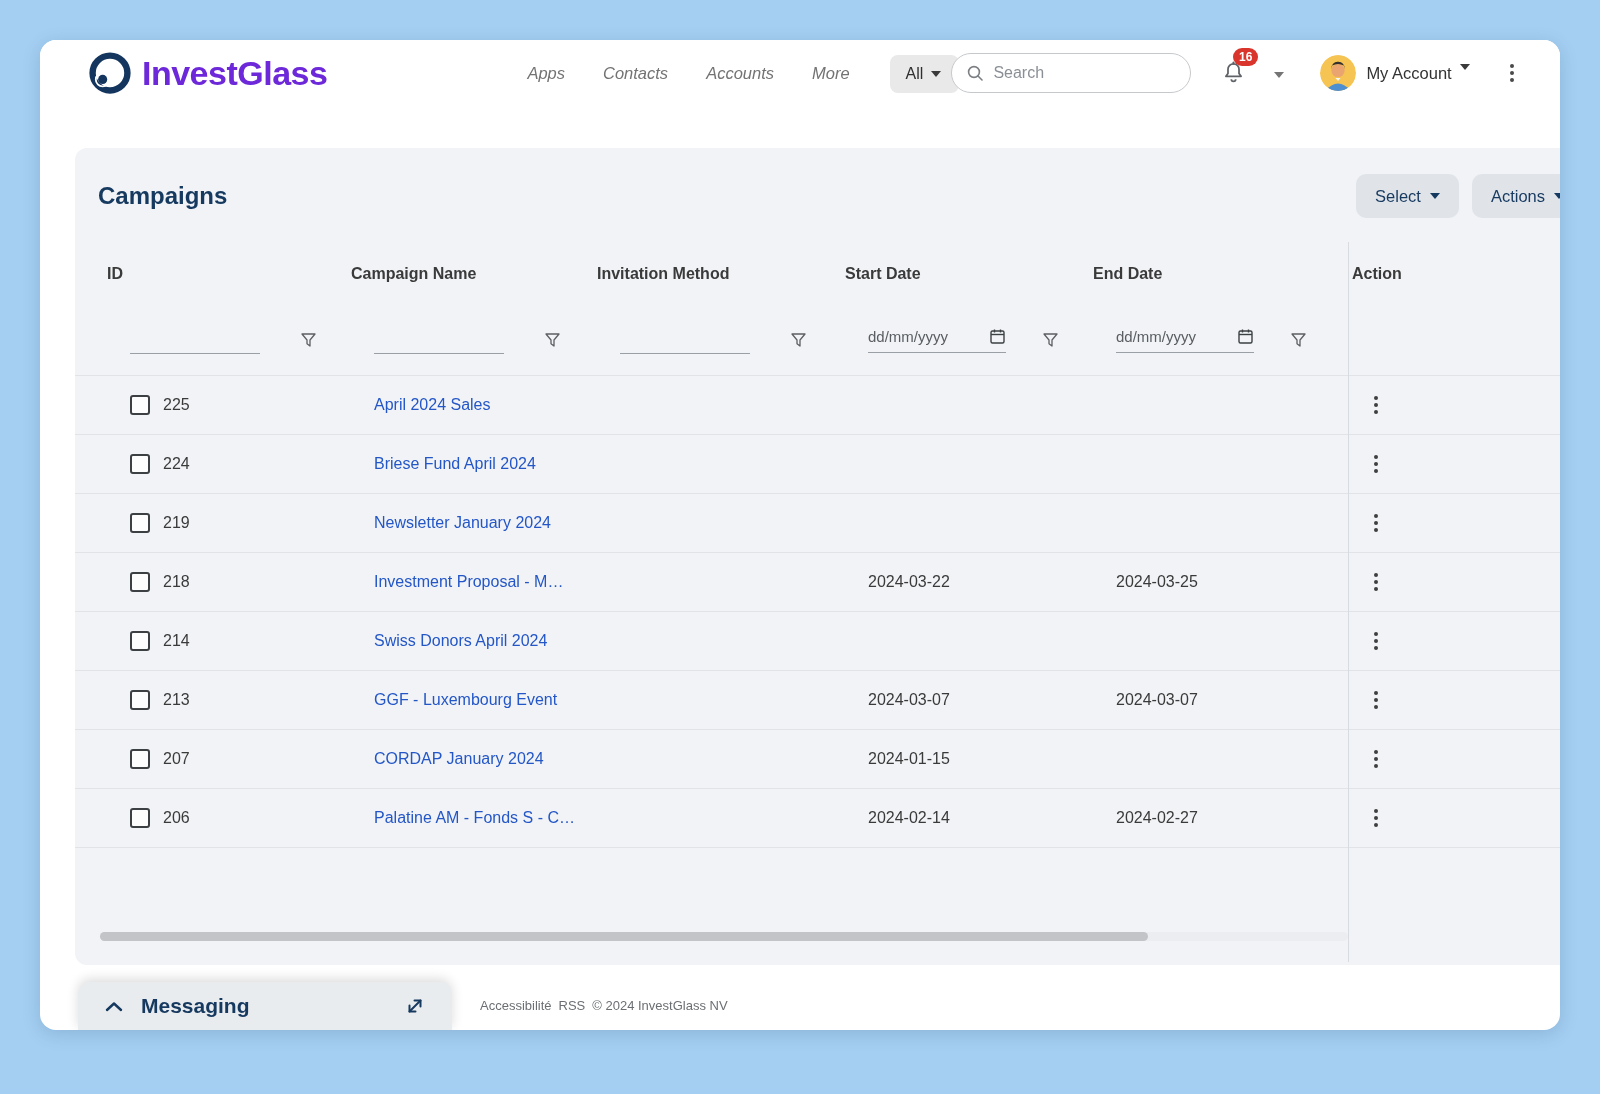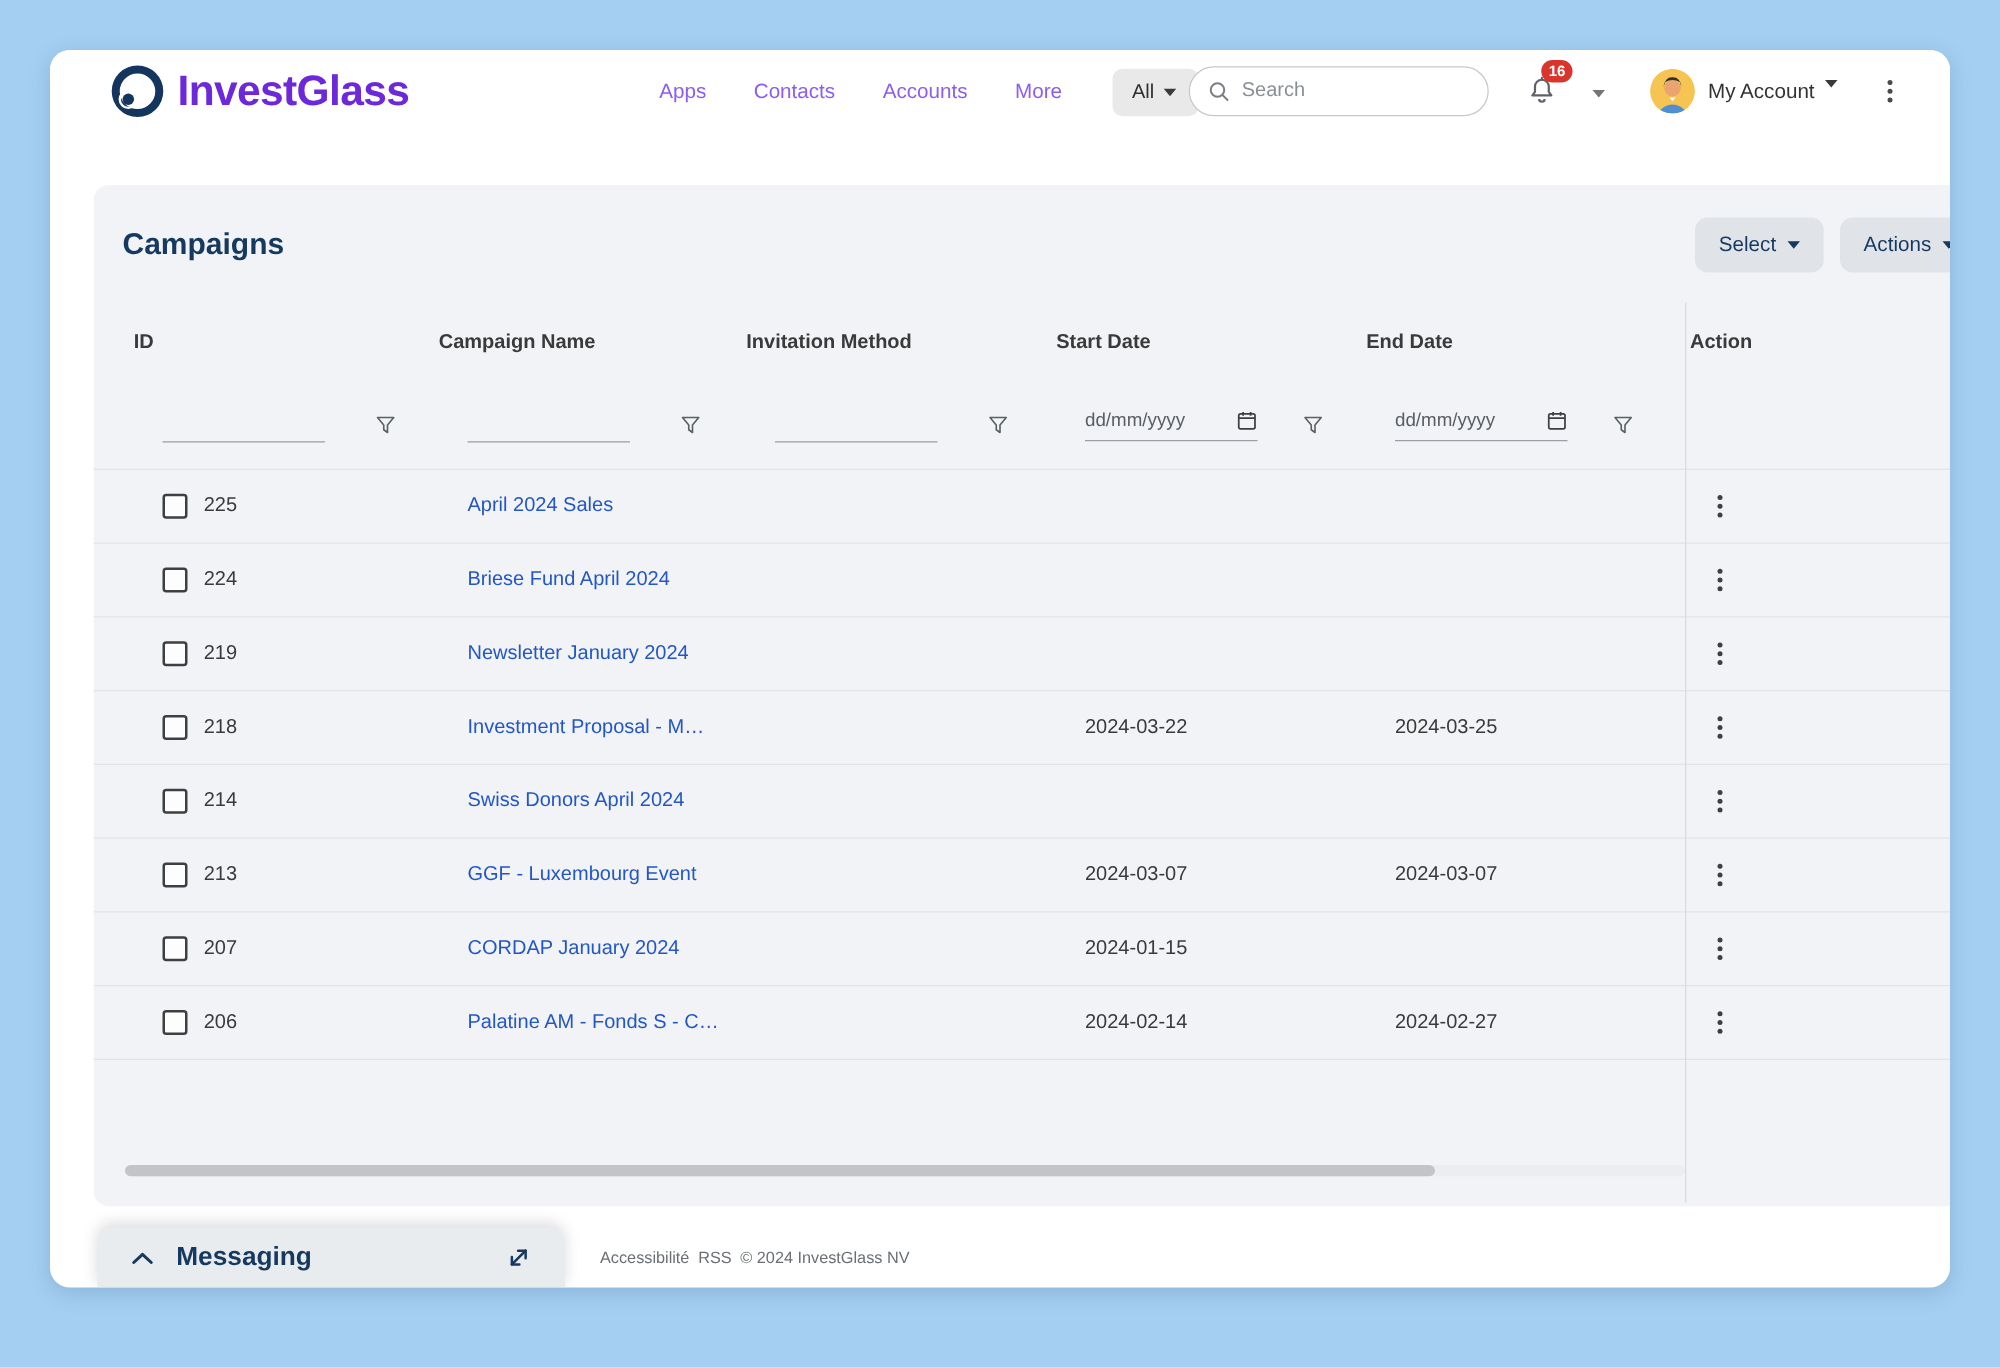--- a/index.html
+++ b/index.html
@@ -13,21 +13,21 @@
   .page {
     position:absolute; left:40px; top:40px; width:1520px; height:990px;
     background:#ffffff; border-radius:16px; overflow:hidden;
     box-shadow:0 4px 18px rgba(30,60,100,.18);
   }
   
   .topbar { display:flex; align-items:center; height:66px; padding:0 42px 0 48px; background:#fff; }
   .brand { display:flex; align-items:center; gap:10px; }
   .brand-name { font-size:34px; font-weight:600; color:#6d28d9; letter-spacing:-0.5px; }
   .main-nav { display:flex; gap:38px; margin-left:200px; }
-  .main-nav a { color:#8b5cf6; font-size:16.5px; text-decoration:none; cursor:pointer; }
+  .main-nav a { color:#737373; font-size:16.5px; text-decoration:none; cursor:pointer;font-style:italic; }
   .searchgroup { display:flex; align-items:flex-end; margin-left:40px; }
   .scope {
     display:flex; align-items:center; gap:8px; background:#e9e9e9; border:none;
     padding:0 18px 0 16px; height:38px; border-radius:8px; font-size:16px; color:#2f2f2f; cursor:pointer;
   }
   .searchbox {
     display:flex; align-items:center; gap:9px; background:#fff; border:1px solid #c6c9cc;
     border-radius:22px; height:40px; width:240px; padding:0 14px; margin-left:-8px;
   }
   .searchbox input { border:none; outline:none; font-size:16px; width:170px; background:transparent; font-family:"Liberation Sans", sans-serif; }

